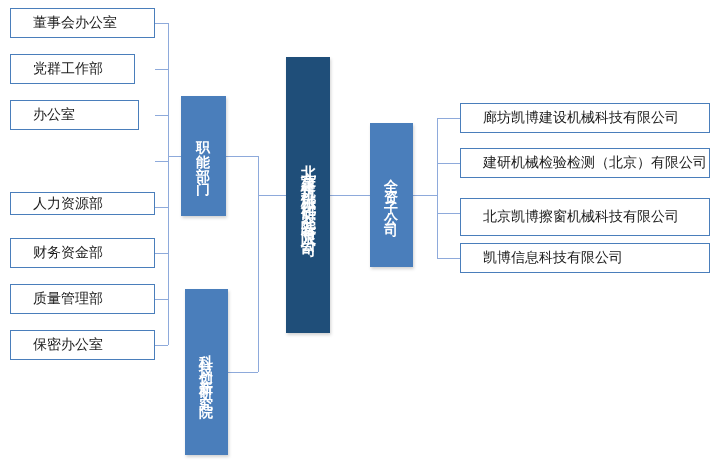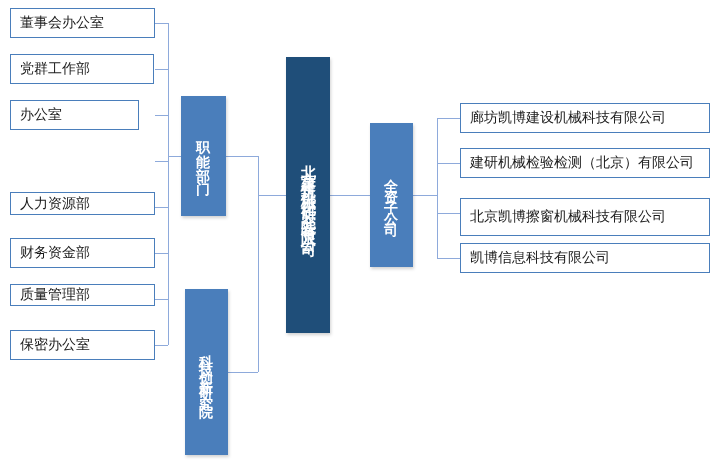--- a/index.html
+++ b/index.html
@@ -10,21 +10,21 @@
     font-family:"Liberation Sans", sans-serif;
     overflow:hidden;
   }
   .connectors{position:absolute;left:0;top:0;}
   .box{
     position:absolute;
     box-sizing:border-box;
     background:#ffffff;
     border:1px solid #4A7EBB;
     display:flex;align-items:center;
-    padding-left:9px;
+    padding-left:22px;
     font-size:14px;color:#1a1a1a;
     white-space:nowrap;
   }
   .vbox{
     position:absolute;
     box-sizing:border-box;
     display:flex;align-items:center;justify-content:center;
     background:#4A7EBB;
     color:#ffffff;font-weight:700;font-size:14px;
     box-shadow:1px 2px 3px rgba(0,0,0,0.18);
@@ -68,25 +68,25 @@
       <line x1="413" y1="195" x2="437" y2="195"></line>
       <line x1="437" y1="118" x2="437" y2="258"></line>
       <line x1="437" y1="118" x2="460" y2="118"></line>
       <line x1="437" y1="163" x2="460" y2="163"></line>
       <line x1="437" y1="213" x2="460" y2="213"></line>
       <line x1="437" y1="258" x2="460" y2="258"></line>
     </g>
   </svg>
 
   <div class="box" style="left:10px;top:8px;width:145px;height:30px">董事会办公室</div>
-  <div class="box" style="left:10px;top:54px;width:144px;height:30px">党群工作部</div>
+  <div class="box" style="left:10px;top:54px;width:125px;height:30px">党群工作部</div>
   <div class="box" style="left:10px;top:100px;width:129px;height:30px">办公室</div>
   <div class="box" style="left:10px;top:192px;width:145px;height:23px">人力资源部</div>
   <div class="box" style="left:10px;top:238px;width:145px;height:30px">财务资金部</div>
-  <div class="box" style="left:10px;top:284px;width:145px;height:22px">质量管理部</div>
+  <div class="box" style="left:10px;top:284px;width:145px;height:30px">质量管理部</div>
   <div class="box" style="left:10px;top:330px;width:145px;height:30px">保密办公室</div>
 
   <div class="vbox" style="left:181px;top:96px;width:45px;height:120px">
     <span class="vtext" style="letter-spacing:13px">职能部门</span>
   </div>
 
   <div class="vbox" style="left:185px;top:289px;width:43px;height:166px">
     <span class="vtext" style="letter-spacing:8px">科技创新研究院</span>
   </div>
 

